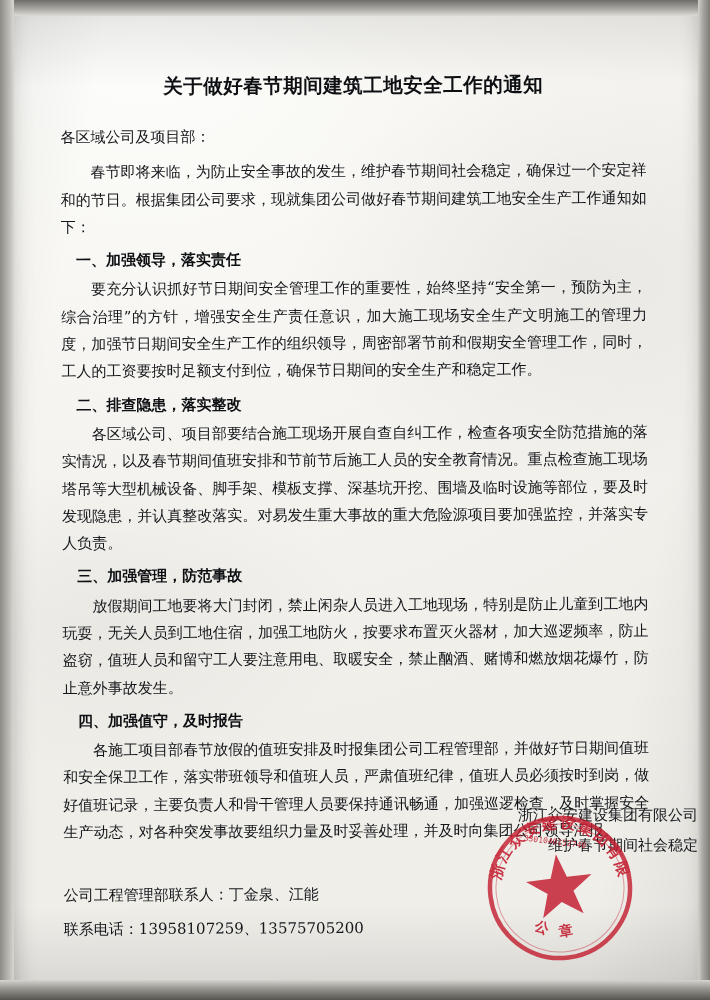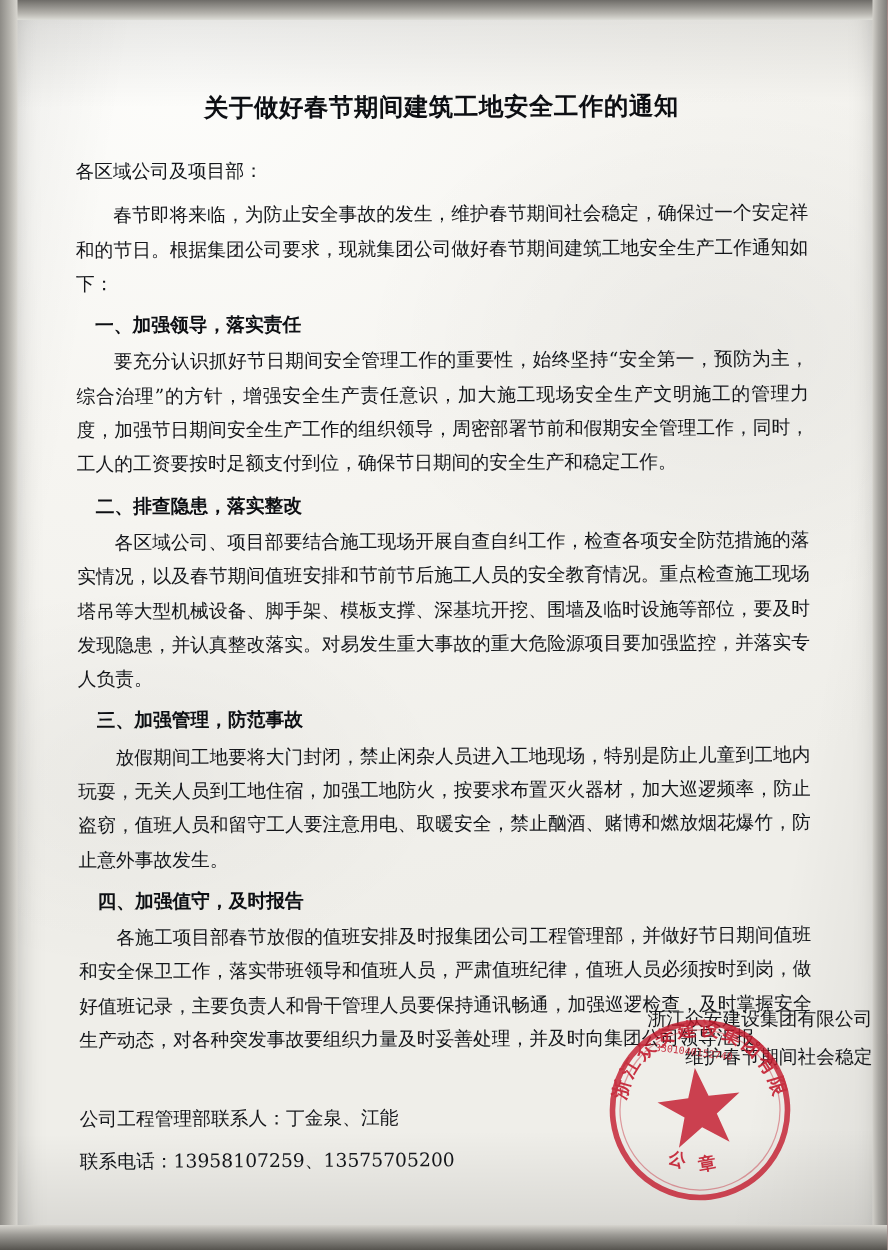--- a/index.html
+++ b/index.html
@@ -5,21 +5,21 @@
   html, body {
     margin: 0;
     padding: 0;
     background: #6f6f6f;
   }
   #page {
     position: relative;
     width: 710px;
     height: 1000px;
     overflow: hidden;
-    background: #fca5a5;
+    background: #3b82f6;
     font-family: "DejaVu Sans", "Liberation Sans", sans-serif;
   }
   
   .paper {
     position: absolute;
     left: 8px;
     top: -6px;
     width: 700px;
     height: 1012px;
     background:

